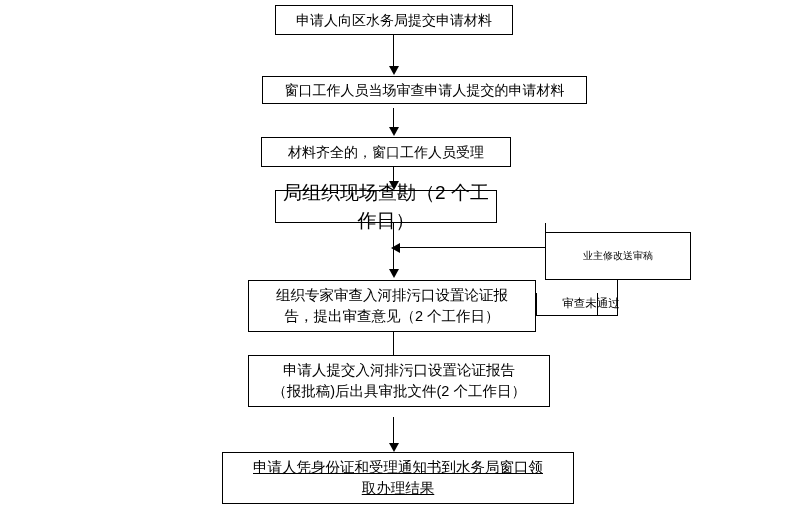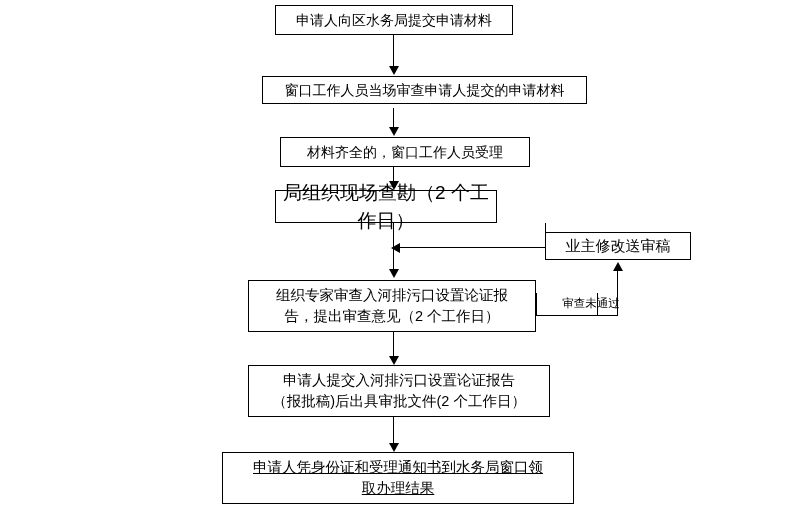--- a/index.html
+++ b/index.html
@@ -118,30 +118,30 @@
   <div class="arrow-down" style="left:389px; top:443px;"></div>
 
   <div class="hline" style="left:536px; top:315px; width:82px;"></div>
   <div class="vline" style="left:617px; top:270px; height:46px;"></div>
   <div class="arrow-up" style="left:613px; top:262px;"></div>
 
   <div class="node" style="left:275px; top:5px; width:238px; height:30px; font-size:14px;">申请人向区水务局提交申请材料</div>
 
   <div class="node" style="left:262px; top:76px; width:325px; height:28px; font-size:14px;">窗口工作人员当场审查申请人提交的申请材料</div>
 
-  <div class="node" style="left:280px; top:137px; width:250px; height:30px; font-size:14px;">材料齐全的，窗口工作人员受理</div>
+  <div class="node" style="left:261px; top:137px; width:250px; height:30px; font-size:14px;">材料齐全的，窗口工作人员受理</div>
 
   <div class="node" style="left:275px; top:190px; width:222px; height:33px; font-size:19px;">局组织现场查勘（2 个工作日）</div>
 
   <div class="node" style="left:248px; top:280px; width:288px; height:52px; font-size:14.5px;">组织专家审查入河排污口设置论证报
 告，提出审查意见（2 个工作日）</div>
 
-  <div class="node" style="left:248px; top:365px; width:302px; height:52px; font-size:14.5px;">申请人提交入河排污口设置论证报告
+  <div class="node" style="left:248px; top:355px; width:302px; height:52px; font-size:14.5px;">申请人提交入河排污口设置论证报告
 （报批稿)后出具审批文件(2 个工作日）</div>
 
   <div class="node" style="left:222px; top:452px; width:352px; height:52px; font-size:14.5px;text-decoration:underline;">申请人凭身份证和受理通知书到水务局窗口领
 取办理结果</div>
 
-  <div class="node" style="left:545px; top:232px; width:146px; height:28px; font-size:15px;">业主修改送审稿</div>
+  <div class="node" style="left:545px; top:232px; width:146px; height:48px; font-size:10px;">业主修改送审稿</div>
 
   <div class="label-box" style="left:536px; top:293px; width:62px; height:22px;">审查未通过</div>
 
 </div>
 
 </body></html>

